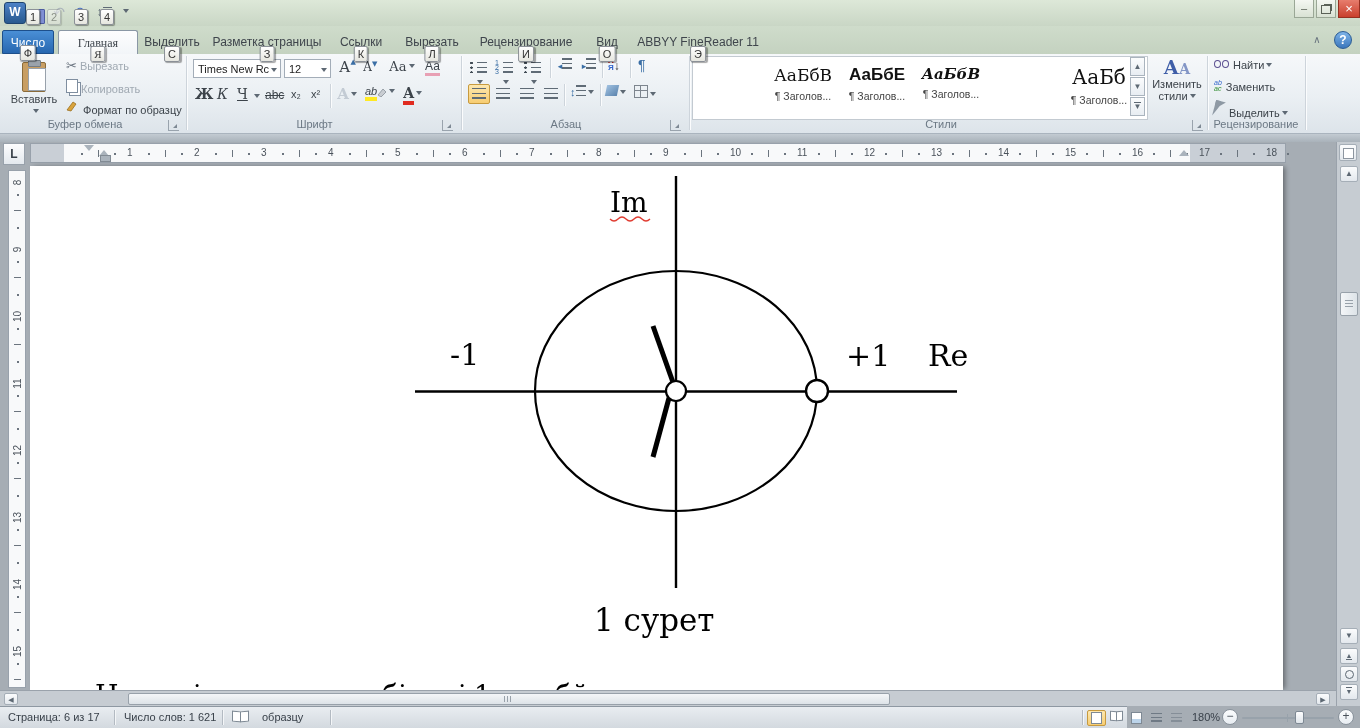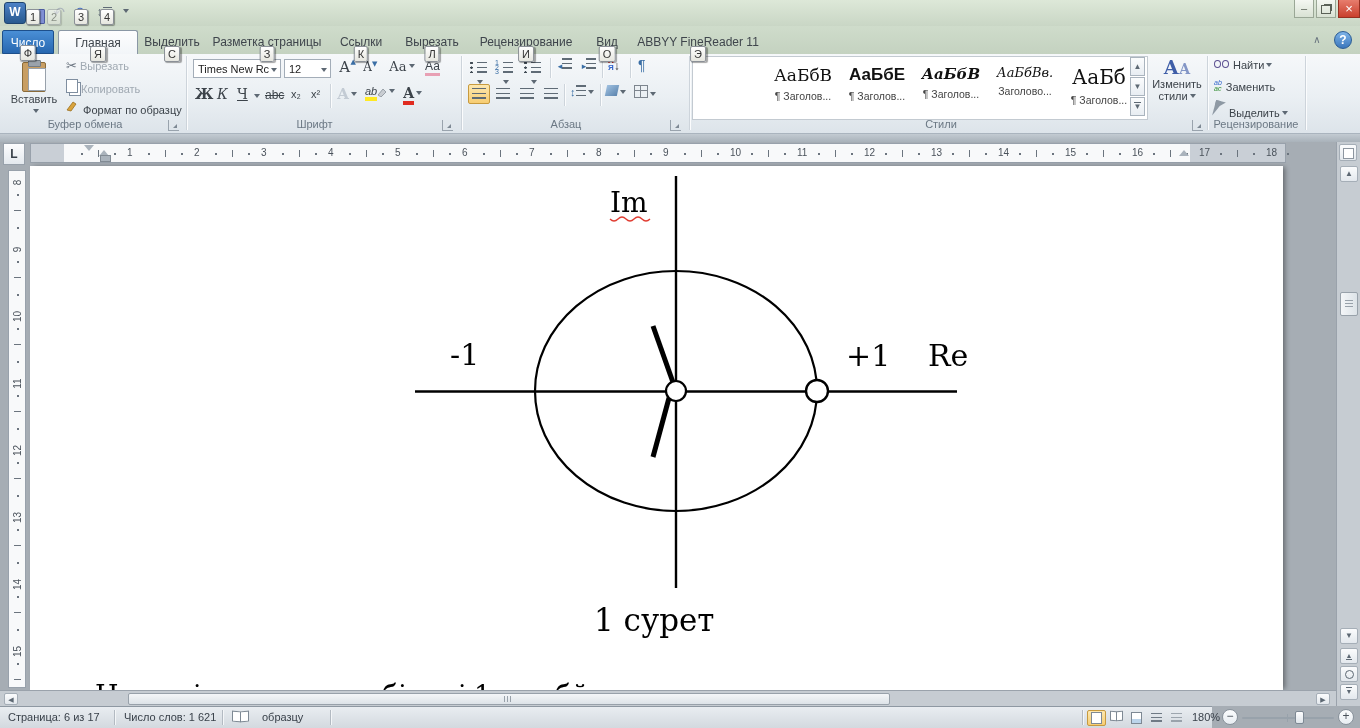--- a/index.html
+++ b/index.html
@@ -33,21 +33,21 @@
   .keytip{position:absolute;z-index:50;background:linear-gradient(#ffffff,#e6e6df);
     border:1px solid #8b9097;border-radius:2px;box-shadow:1px 1px 1px rgba(0,0,0,.35);
     font-size:11px;color:#333;padding:0 3px;line-height:14px;height:14px;}
   .keytip.dim{opacity:.45;}
 
   
   .tab{top:4px;height:24px;line-height:24px;text-align:center;color:#3f454c;font-size:12px;}
   .tab.file{background:linear-gradient(#4a8fd6,#2767b0);color:#fff;border:1px solid #1d4f8b;
     border-radius:2px 2px 0 0;box-sizing:border-box;}
   .tab.active{background:linear-gradient(#fdfdfe,#f2f5f8);border:1px solid #8a97a5;border-bottom:none;
-    border-radius:2.5px 2.5px 0 0;box-sizing:border-box;}
+    border-radius:2.5px 2.5px 0 0;box-sizing:border-box;font-family:Liberation Serif, serif;}
   .tab .keytip{left:50%;transform:translateX(-50%);bottom:-8px;}
   .ribbon-min{width:22px;height:17px;top:6px;text-align:center;line-height:15px;color:#68737e;
     font-size:10px;}
   .helpbtn{width:18px;height:18px;top:5px;border-radius:50%;
     background:linear-gradient(#7db3e8,#3b77bc);border:1px solid #2a5b94;color:#fff;
     font-weight:bold;text-align:center;line-height:17px;font-size:12px;box-sizing:border-box;}
 
   
   #ribbon{left:0;top:54px;width:1360px;height:80px;
     background:linear-gradient(#f6f8fa,#eaeff3 55%,#dde4ea);
@@ -150,21 +150,21 @@
   #hthumb:before{content:"";position:absolute;left:378px;top:2px;width:1px;height:6px;
     background:#98a1aa;box-shadow:3px 0 0 #98a1aa,-3px 0 0 #98a1aa;}
   .hsbtn{top:2px;width:14px;height:12px;line-height:11px;font-size:7px;}
   #ruler-toggle{left:1339px;top:144px;width:18px;height:17px;
     background:linear-gradient(#fbfcfd,#e3e8ed);border:1px solid #a5aeb7;border-radius:2px;
     box-sizing:border-box;}
   #ruler-toggle:before{content:"";position:absolute;left:3px;top:3px;width:9px;height:9px;
     background:#fff;border:1px solid #8d96a0;}
 
   
-  #statusbar{left:0;top:706px;width:1212px;height:22px;
+  #statusbar{left:0;top:706px;width:1127px;height:22px;
     background:linear-gradient(#e9edf1,#d3d9df);border-top:1px solid #8e98a2;box-sizing:border-box;
     font-size:11px;color:#39414a;padding-left:44px;}
   .ssep{top:3px;width:1px;height:15px;background:#b3bac2;box-shadow:1px 0 0 #f4f6f8;}
   .sitem{top:4px;}
   .viewbtn{top:3px;width:19px;height:16px;border:1px solid transparent;border-radius:2px;
     box-sizing:border-box;text-align:center;}
   .viewbtn.sel{background:linear-gradient(#fde8b0,#f7cd72);border-color:#c79a3f;}
   .vb-page{display:inline-block;width:9px;height:10px;background:#fff;border:1px solid #7e8994;
     margin-top:1px;}
   .vb-lines{display:inline-block;width:11px;height:9px;margin-top:2px;
@@ -295,24 +295,20 @@
           <span class="sample" style="font-size:17px;">АаБбВ</span>
           <span class="slabel">¶ Заголов...</span>
         </div>
       <div class="abs stylebox" style="left:152px;">
           <span class="sample" style="font-weight:bold;font-size:17px;font-family:'Liberation Sans',sans-serif;">АаБбЕ</span>
           <span class="slabel">¶ Заголов...</span>
         </div>
       <div class="abs stylebox" style="left:226px;">
           <span class="sample" style="font-weight:bold;font-style:italic;">АаБбВ</span>
           <span class="slabel">¶ Заголов...</span>
-        </div>
-      <div class="abs stylebox" style="left:300px;">
-          <span class="sample" style="font-style:italic;font-size:13px;">АаБбВв.</span>
-          <span class="slabel">Заголово...</span>
         </div>
       <div class="abs stylebox" style="left:374px;">
           <span class="sample" style="font-size:20px;">АаБб</span>
           <span class="slabel">¶ Заголов...</span>
         </div>
       <div class="abs" style="left:440px;top:3px;">
         <div class="abs gal-btn" style="top:0;">▲</div>
         <div class="abs gal-btn" style="top:20px;">▼</div>
         <div class="abs gal-btn" style="top:40px;"><span style="border-top:1px solid #5d6873;display:inline-block;line-height:8px;">▼</span></div>
       </div>

